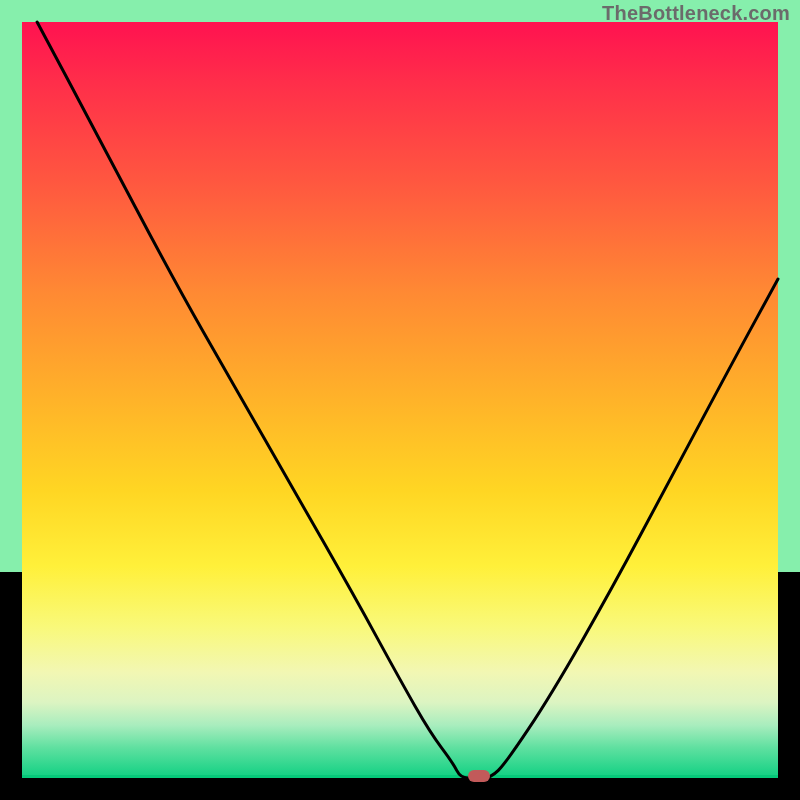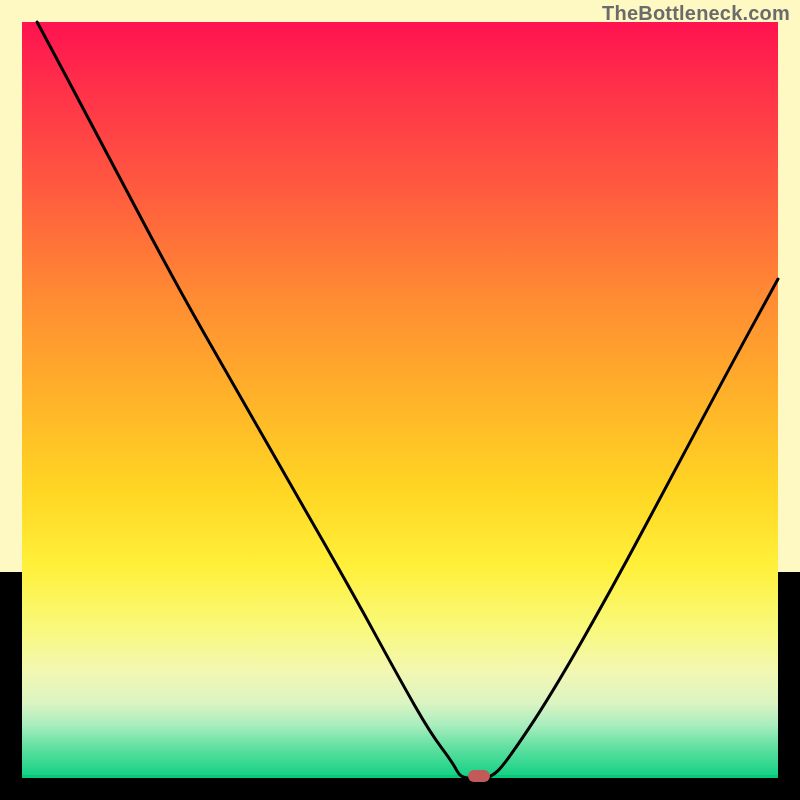--- a/index.html
+++ b/index.html
@@ -8,21 +8,21 @@
     width: 800px;
     height: 800px;
     background: #000;
     font-family: Arial, Helvetica, sans-serif;
     overflow: hidden;
   }
   .container {
     position: relative;
     width: 800px;
     height: 572px;
-    background: #fef9c3;
+    background: #86efac;
   }
   .watermark {
     position: absolute;
     top: 2px;
     right: 10px;
     color: #6b6b6b;
     font-size: 20px;
     font-weight: 600;
     letter-spacing: 0.2px;
     z-index: 10;

